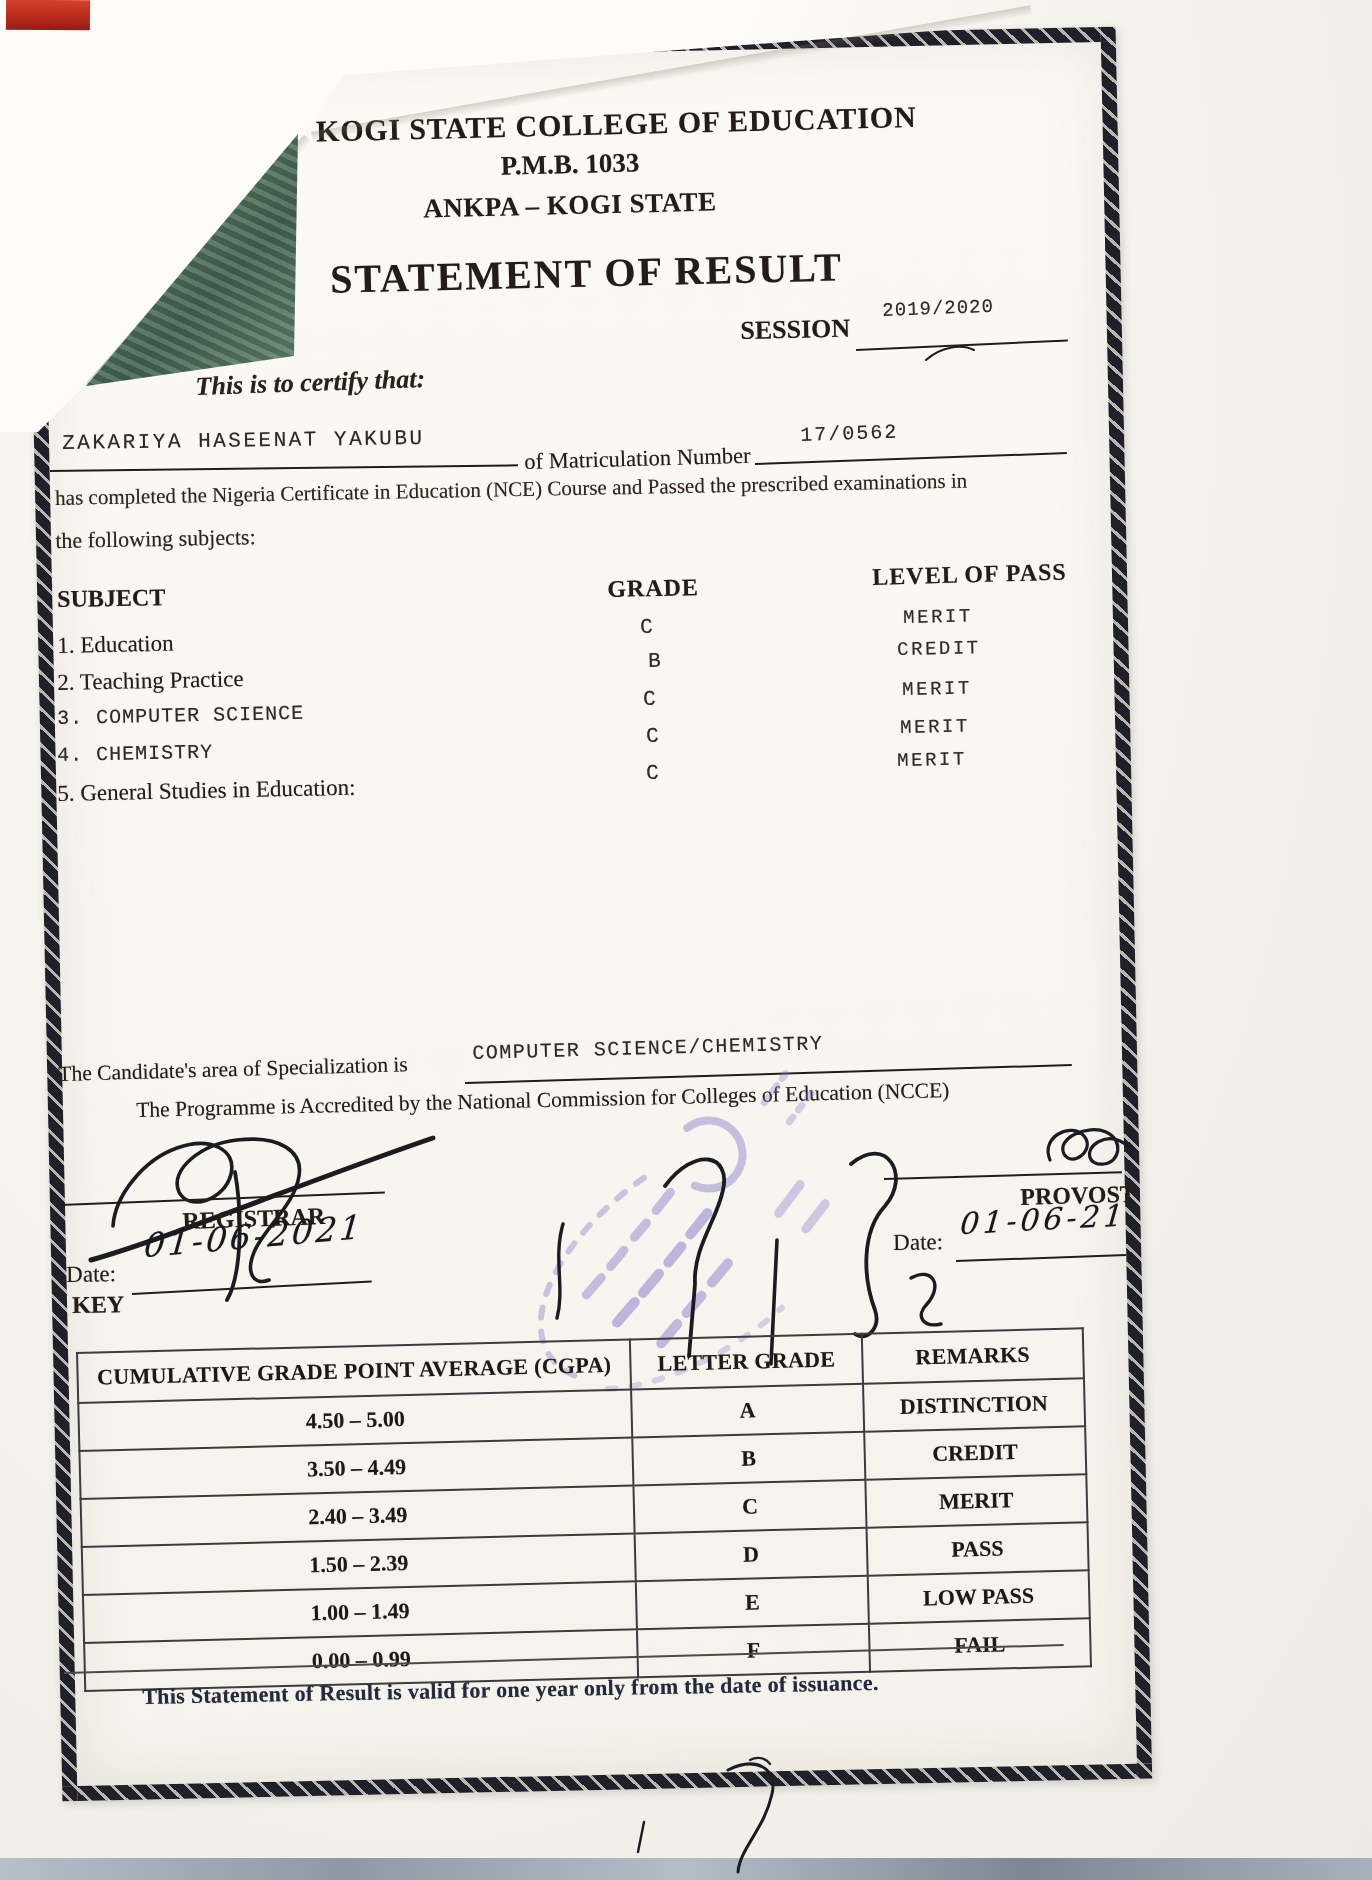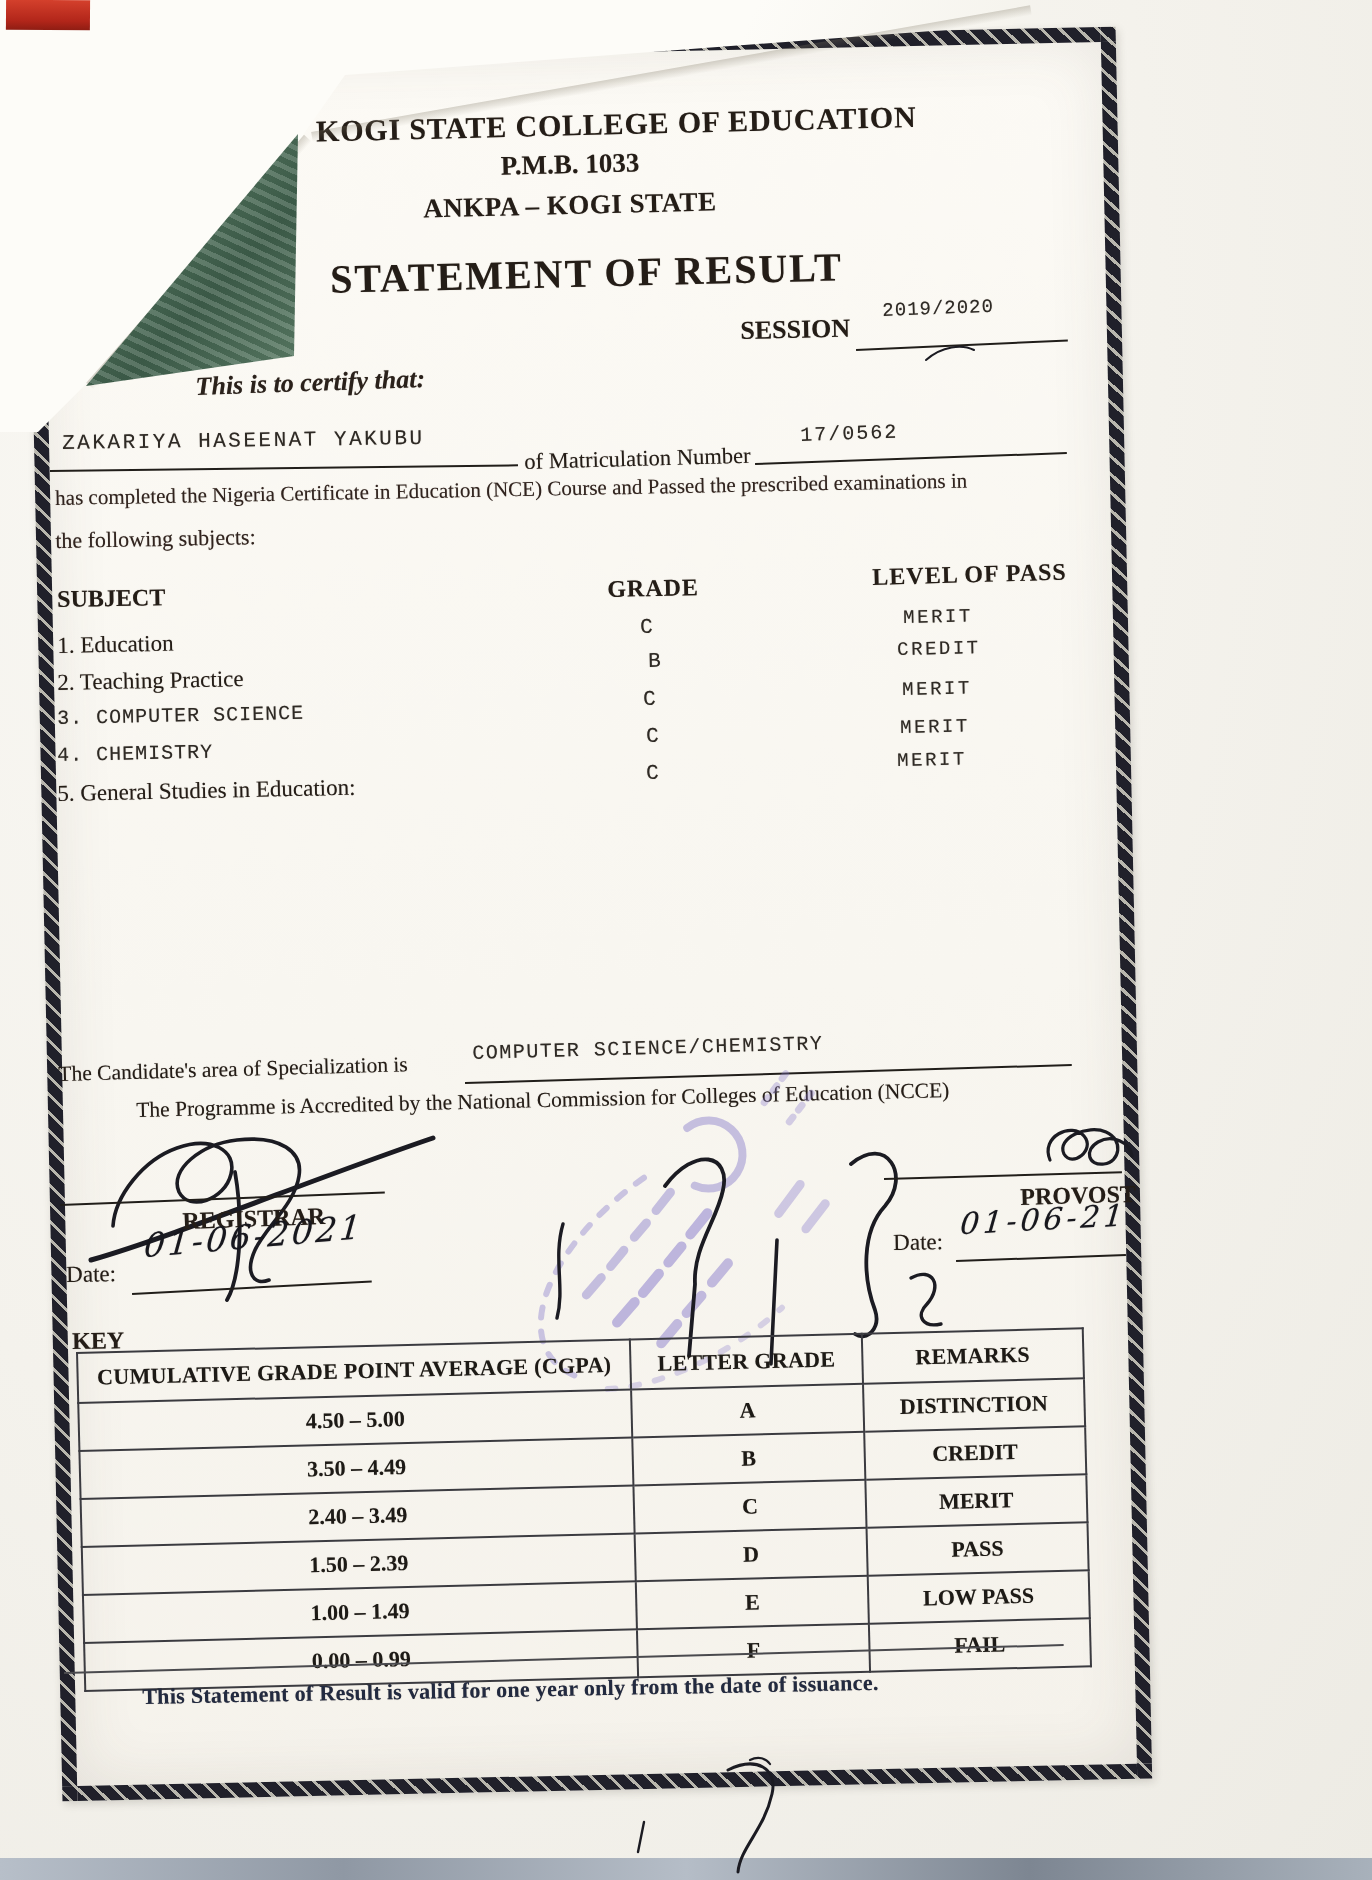--- a/index.html
+++ b/index.html
@@ -144,21 +144,21 @@
 
   <svg class="sig" style="left:1032px;top:1116px;" width="108" height="72" viewBox="0 0 108 72">
     <path d="M18,44 C8,20 40,6 52,20 C64,34 40,52 32,38 C24,22 56,8 74,16 C92,24 88,46 72,48 C56,50 52,34 66,26 C80,18 98,26 100,40" stroke-width="3.2"></path>
   </svg>
   <div class="line" style="left:884px;top:1178px;width:238px;transform:rotate(-1.6deg);"></div>
   <div class="t serif b" style="left:1020px;top:1184px;font-size:24px;transform:rotate(-1.6deg);">PROVOST</div>
   <div class="t serif" style="left:893px;top:1230px;font-size:23px;transform:rotate(-1deg);">Date:</div>
   <div class="t hand" style="left:962px;top:1206px;font-size:30px;letter-spacing:4px;transform:rotate(-3deg) skewX(-8deg);">01-06-21</div>
   <div class="line" style="left:956px;top:1260px;width:170px;border-top-width:2.2px;transform:rotate(-2deg);"></div>
 
-  <div class="t serif b" style="left:72px;top:1328px;font-size:24px;transform:rotate(-1deg);">KEY</div>
+  <div class="t serif b" style="left:72px;top:1292px;font-size:24px;transform:rotate(-1deg);">KEY</div>
   <table class="key-table">
     <thead>
       <tr>
         <th class="col-cgpa">CUMULATIVE GRADE POINT AVERAGE (CGPA)</th>
         <th class="col-letter">LETTER GRADE</th>
         <th class="col-remark">REMARKS</th>
       </tr>
     </thead>
     <tbody id="key-body">
         <tr>

